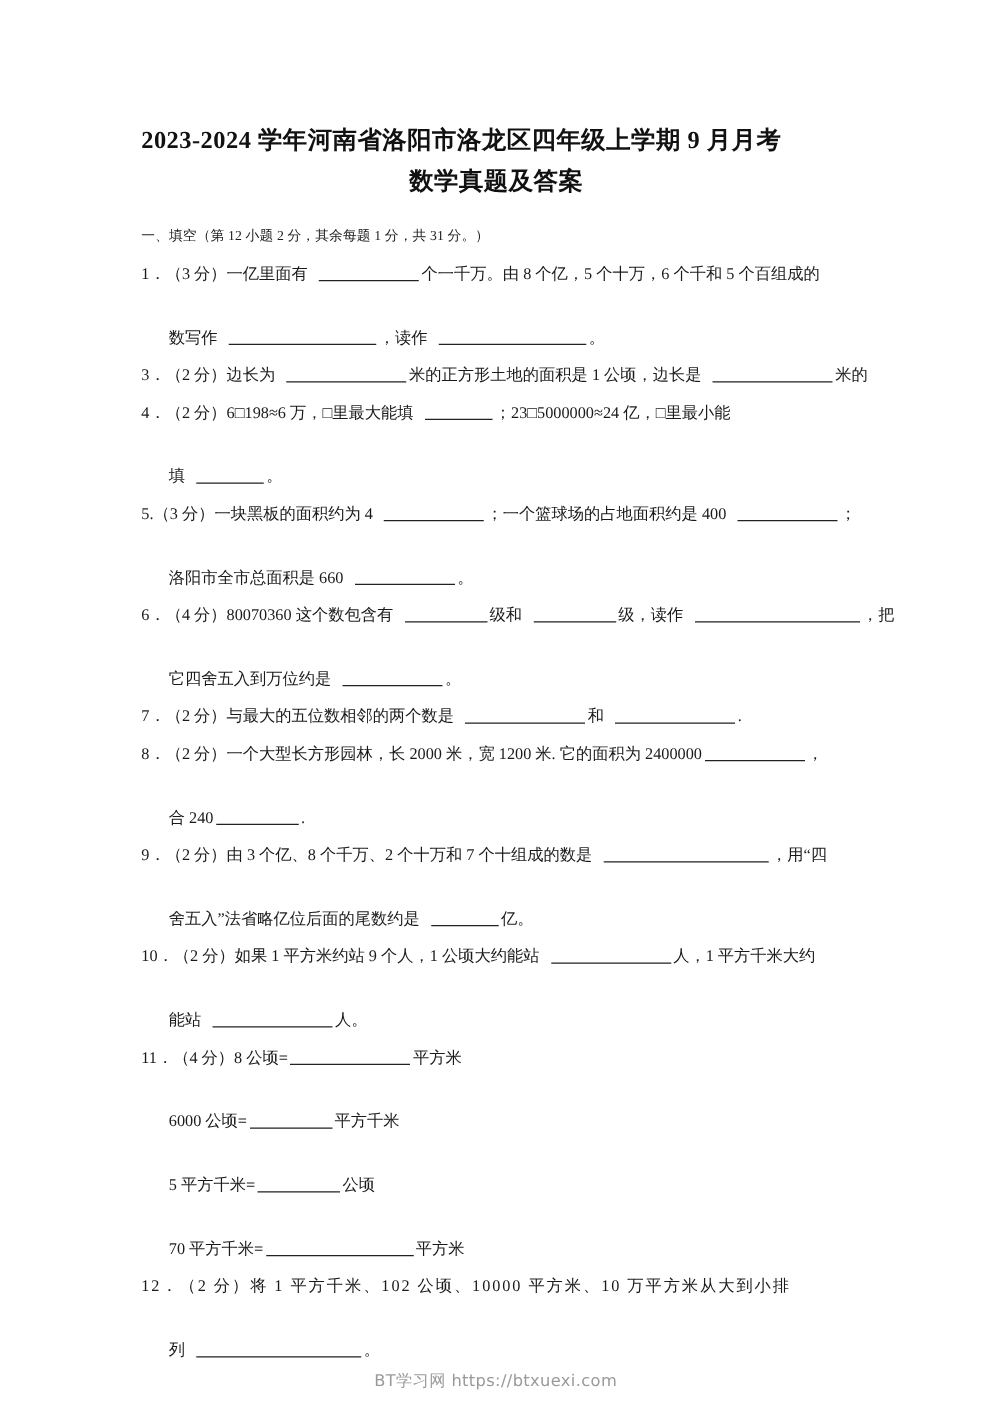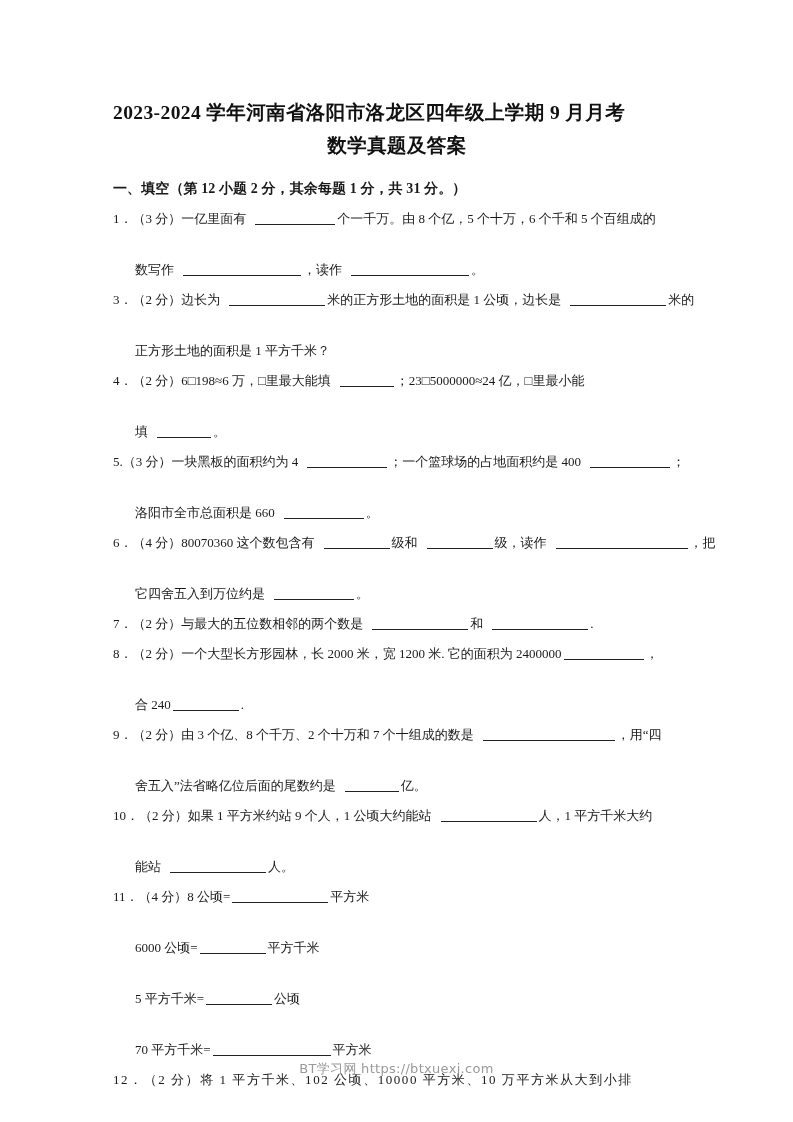--- a/index.html
+++ b/index.html
@@ -41,22 +41,22 @@
     text-align: center;
     letter-spacing: 0.4px;
     margin: 0;
     color: #111;
   }
   .doc-title .line1 { display: block; text-align: left; }
   .doc-title .line2 { display: block; }
 
   
   .section-head {
-    font-size: 14px;
-    font-weight: bold;
+    font-size: 11px;
+    font-weight: normal;
     line-height: 26px;
     margin: 14px 0 2px 0;
     letter-spacing: 0.1px;
   }
 
   
   .q {
     font-size: 13px;
     line-height: 30px;
     margin: 0;
@@ -89,21 +89,21 @@
   .b-xl { width: 96px; }
   .b-xxl { width: 118px; }
   .b-3xl { width: 132px; }
 
   .sp { display: inline-block; width: 7px; }
 
   
   .footer {
     position: absolute;
     left: 0;
-    top: 1060px;
+    top: 1096px;
     width: 793px;
     text-align: center;
     font-family: "DejaVu Sans", "Liberation Sans", sans-serif;
     font-size: 13px;
     color: #9a9a9a;
     letter-spacing: 0.3px;
   }
 </style>
 </head>
 <body>
@@ -119,21 +119,20 @@
     <div class="section-head">一、填空（第 12 小题 2 分，其余每题 1 分，共 31 分。）</div>
 
     <div class="q">
       <span class="q-line"><span>1．（3 分）一亿里面有</span><span class="sp"></span><span class="blank b-lg"></span><span>个一千万。由 8 个亿，5 个十万，6 个千和 5 个百组成的</span></span>
       <span class="q-line indent"><span>数写作</span><span class="sp"></span><span class="blank b-xxl"></span><span>，读作</span><span class="sp"></span><span class="blank b-xxl"></span><span>。</span></span>
     </div>
 
 
     <div class="q">
       <span class="q-line"><span>3．（2 分）边长为</span><span class="sp"></span><span class="blank b-xl"></span><span>米的正方形土地的面积是 1 公顷，边长是</span><span class="sp"></span><span class="blank b-xl"></span><span>米的</span></span>
-      <span class="q-line indent"><span>正方形土地的面积是 1 平方千米？</span></span>
     </div>
 
     <div class="q">
       <span class="q-line"><span>4．（2 分）6□198≈6 万，□里最大能填</span><span class="sp"></span><span class="blank b-sm"></span><span>；23□5000000≈24 亿，□里最小能</span></span>
       <span class="q-line indent"><span>填</span><span class="sp"></span><span class="blank b-sm"></span><span>。</span></span>
     </div>
 
     <div class="q">
       <span class="q-line"><span>5.（3 分）一块黑板的面积约为 4</span><span class="sp"></span><span class="blank b-lg"></span><span>；一个篮球场的占地面积约是 400</span><span class="sp"></span><span class="blank b-lg"></span><span>；</span></span>
       <span class="q-line indent"><span>洛阳市全市总面积是 660</span><span class="sp"></span><span class="blank b-lg"></span><span>。</span></span>

